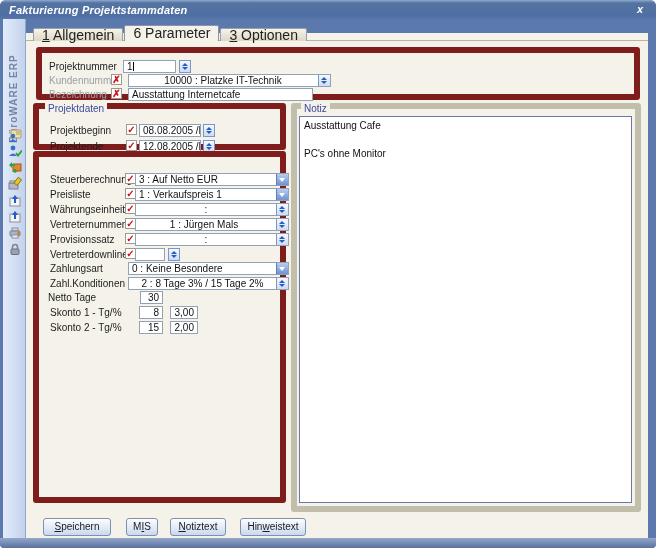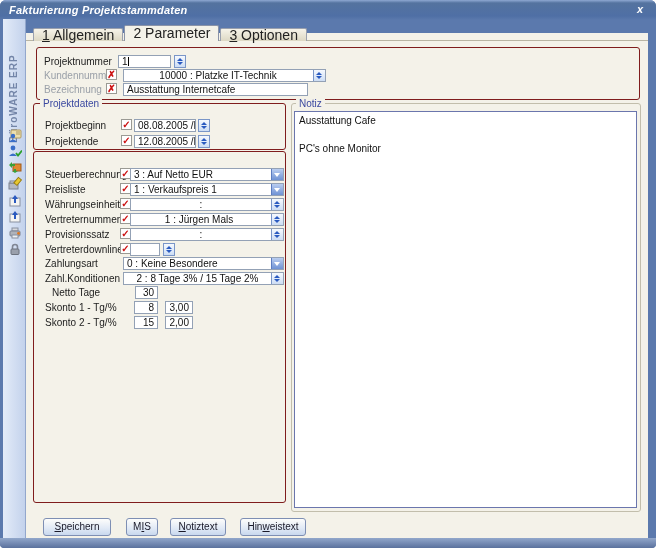--- a/index.html
+++ b/index.html
@@ -25,21 +25,21 @@
 
   
   .tabs { position:absolute; left:33px; top:25px; height:16px; display:flex; align-items:flex-end; z-index:5; }
   .tab { height:13px; padding:0 8px; font-size:14px; line-height:13px; color:#222; cursor:pointer;
     background:linear-gradient(#f6f3e9,#ddd8c4); border:1px solid #9aa0ae; border-bottom:none;
     border-radius:2px 2px 0 0; margin-right:1px; white-space:nowrap; }
   .tab.active { height:16px; line-height:15px; background:#f4f2e9; border-color:#8a93a8; }
   .u { text-decoration:underline; }
 
   
-  .grp { position:absolute; border:1px solid #7f1d1d; border-radius:3px; }
+  .grp { position:absolute; border:6px solid #7f1d1d; border-radius:3px; }
   .cap { position:absolute; top:-6px; left:6px; background:#f4f2e9; padding:0 3px; font-size:10px; color:#3b49a0; white-space:nowrap; }
 
   .row { position:absolute; left:0; right:0; height:14px; }
   .lbl { position:absolute; top:1px; font-size:10px; color:#1d1d1d; white-space:nowrap; }
   .lbl.dis { color:#9aa0a8; }
   .cb { position:absolute; top:0; width:11px; height:11px; background:#fff; border:1px solid #9a9a94;
     color:#cc1111; font-size:10px; line-height:9px; text-align:center; font-weight:bold; cursor:pointer; }
   .fld { position:absolute; top:0; height:13px; background:#fff; border:1px solid #93a1b5; cursor:text; }
   .fval { display:block; padding:0 3px; font-size:10px; line-height:11px; white-space:nowrap; overflow:hidden; color:#111; }
   .fval.c { text-align:center; } .fval.r { text-align:right; }
@@ -133,21 +133,21 @@
     <div class="sideicon" style="top:223px">
       <svg width="14" height="14">
           <path d="M4.5 7 v-2 a2.5 2.5 0 0 1 5 0 v2" fill="none" stroke="#808694" stroke-width="1.6"></path>
           <rect x="3" y="7" width="8" height="5.5" rx="1" fill="#9aa0ac" stroke="#6c727e"></rect>
         </svg>
     </div>
   </div>
 
   <div class="tabs">
     <div class="tab"><span></span><span class="u">1</span><span> Allgemein</span></div>
-    <div class="tab active"><span></span><span class="u"></span><span>2 Parameter</span></div>
+    <div class="tab active"><span></span><span class="u"></span><span>6 Parameter</span></div>
     <div class="tab"><span></span><span class="u">3</span><span> Optionen</span></div>
   </div>
 
   <div class="page">
     <div class="panel-line"></div>
 
     <div class="grp" style="left:10px; top:14px; width:604px; height:53px;">
       <div class="row" style="top:7px">
         <span class="lbl" style="left:7px">Projektnummer</span>
         <span class="fld" style="left:81px; width:53px">
@@ -284,21 +284,21 @@
         <span class="lbl" style="left:11px">Zahl.Konditionen</span>
         <span class="fld" style="left:89px; width:161px">
             <span class="fval c" style="margin-right:12px">2 : 8 Tage 3% / 15 Tage 2%</span>
             <span class="spin inner">
               <i class="up"></i>
               <i class="dn"></i>
             </span>
           </span>
       </div>
       <div class="row" style="top:134px">
-        <span class="lbl" style="left:18px">Netto Tage</span>
+        <span class="lbl" style="left:9px">Netto Tage</span>
         <span class="fld" style="left:101px; width:23px">
             <span class="fval r">30</span>
           </span>
       </div>
       <div class="row" style="top:149px">
         <span class="lbl" style="left:11px">Skonto 1 - Tg/%</span>
         <span class="fld" style="left:100px; width:24px">
             <span class="fval r">8</span>
           </span>
         <span class="fld" style="left:131px; width:28px">

